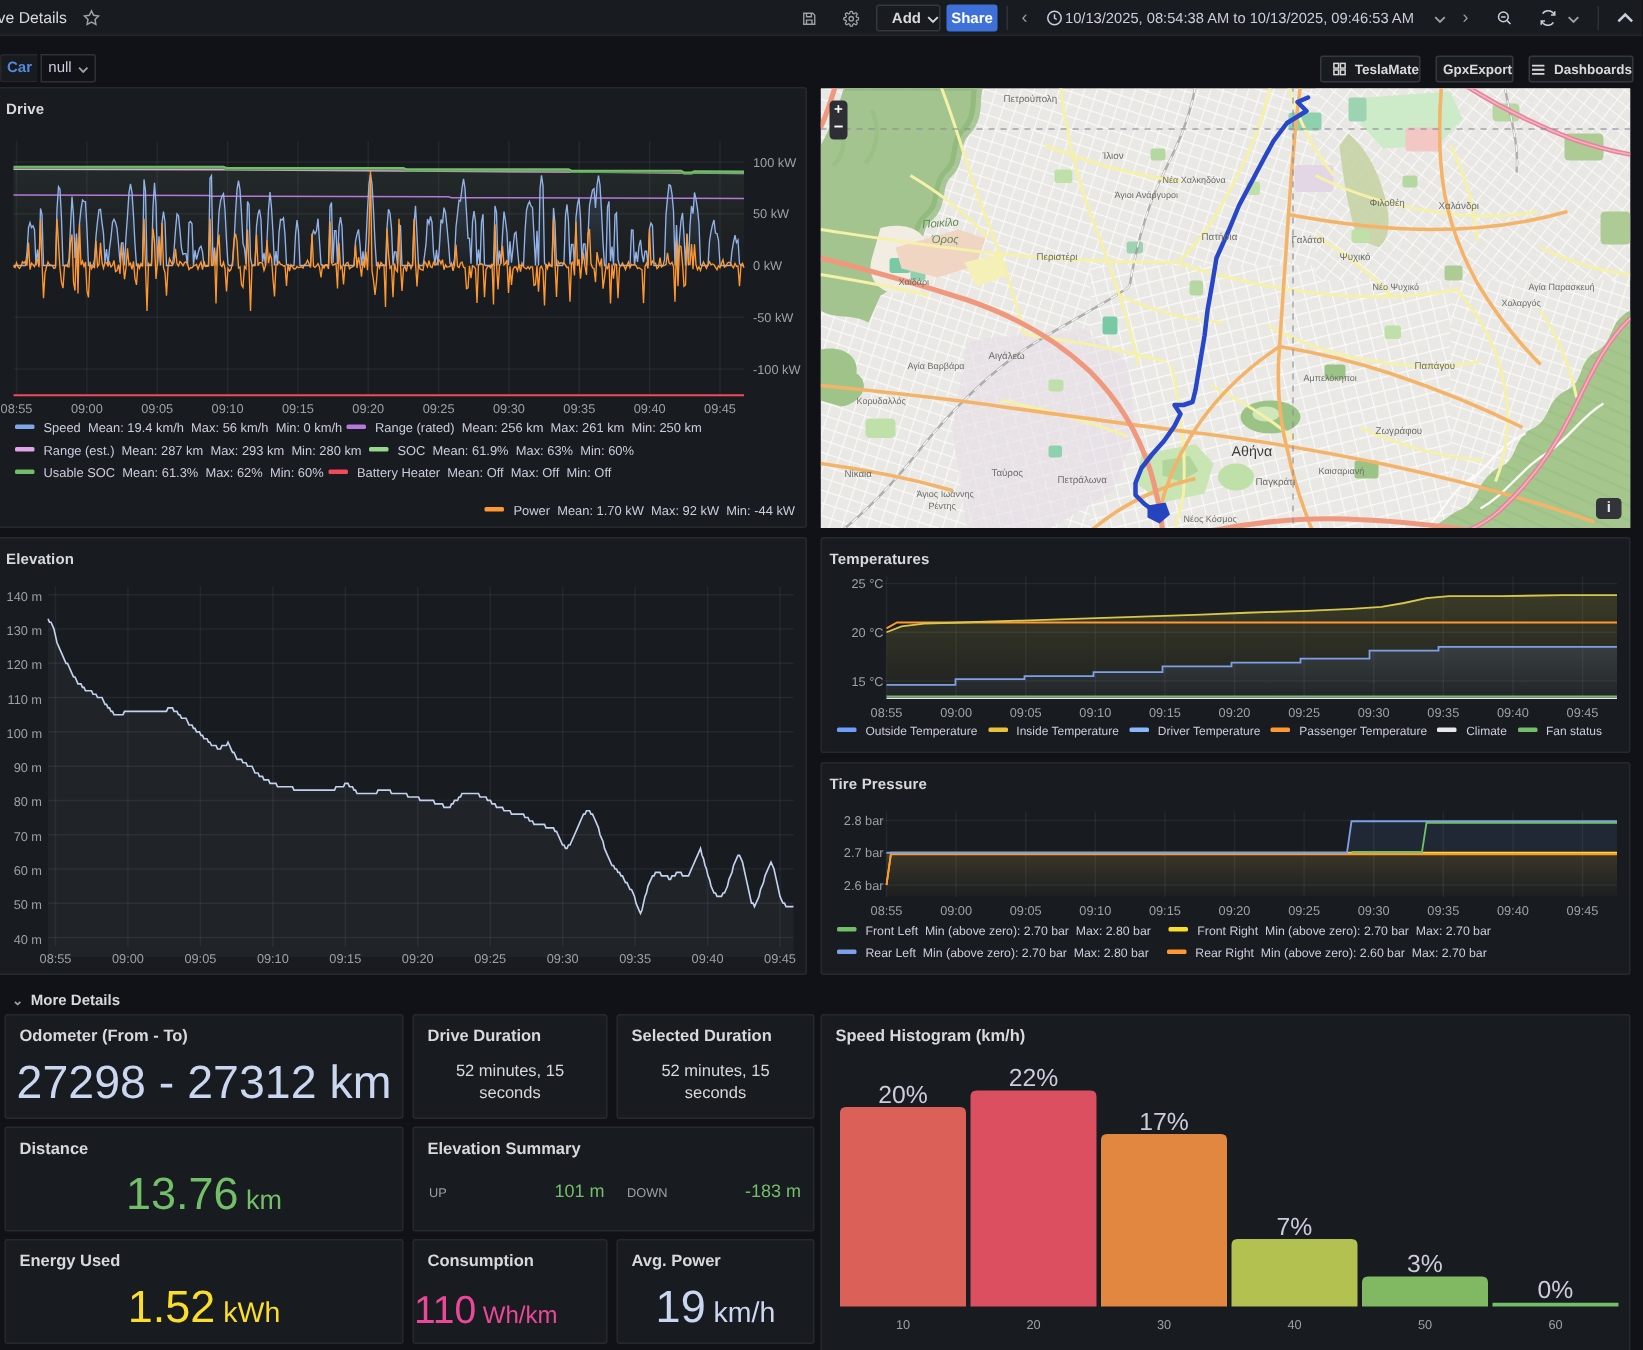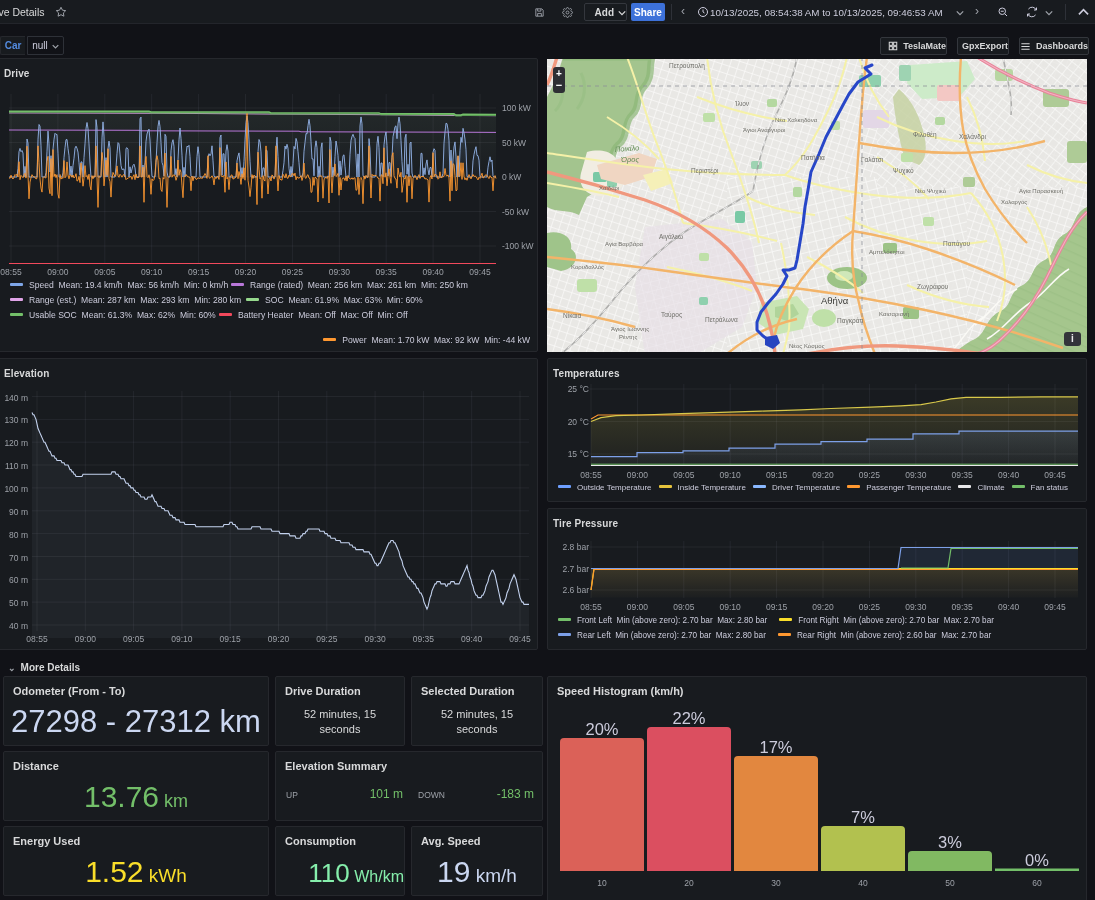--- a/index.html
+++ b/index.html
@@ -499,24 +499,24 @@
     <div style="position:absolute;right:139px;top:35px;font-size:12px;font-weight:500;color:#73bf69">101 m</div>
     <div style="position:absolute;left:142px;top:38px;font-size:8.5px;color:#9da1a8">DOWN</div>
     <div style="position:absolute;right:8px;top:35px;font-size:12px;font-weight:500;color:#73bf69">-183 m</div>
   </div>
 <div class="panel" style="left:3px;top:826px;width:266px;height:70px">
     <div class="stt">Energy Used</div>
     <div style="position:absolute;left:0;top:28px;width:100%;text-align:center;font-weight:500;color:#fade2a"><span style="font-size:30px">1.52</span><span style="font-size:19px"> kWh</span></div>
   </div>
 <div class="panel" style="left:275px;top:826px;width:130px;height:70px">
     <div class="stt">Consumption</div>
-    <div style="position:absolute;left:0;top:31px;width:100%;text-align:right;font-weight:500;color:#86efac"><span style="font-size:26px">110</span><span style="font-size:16px"> Wh/km</span></div>
+    <div style="position:absolute;left:0;top:31px;width:100%;text-align:left;font-weight:500;color:#ec4899"><span style="font-size:26px">110</span><span style="font-size:16px"> Wh/km</span></div>
   </div>
 <div class="panel" style="left:411px;top:826px;width:132px;height:70px">
-    <div class="stt">Avg. Speed</div>
+    <div class="stt">Avg. Power</div>
     <div style="position:absolute;left:0;top:28px;width:100%;text-align:center;font-weight:500;color:#cbd7f1"><span style="font-size:30px">19</span><span style="font-size:19px"> km/h</span></div>
   </div>
 <div class="panel" style="left:547px;top:676px;width:540px;height:226px">
 <div class="stt">Speed Histogram (km/h)</div>
 <svg width="538" height="224" viewBox="547 676 538 224" style="position:absolute;left:0;top:0">
       <path d="M559,870 v-129.0 q0,-4 4,-4 h76 q4,0 4,4 v129.0 z" fill="#db6158"></path>
       <text x="601" y="734.0" text-anchor="middle" font-size="16.5" fill="#ccccdc" font-family="Liberation Sans">20%</text>
       <path d="M646,870 v-140.0 q0,-4 4,-4 h76 q4,0 4,4 v140.0 z" fill="#db4f60"></path>
       <text x="688" y="723.0" text-anchor="middle" font-size="16.5" fill="#ccccdc" font-family="Liberation Sans">22%</text>
       <path d="M733,870 v-111.0 q0,-4 4,-4 h76 q4,0 4,4 v111.0 z" fill="#e2873f"></path>

